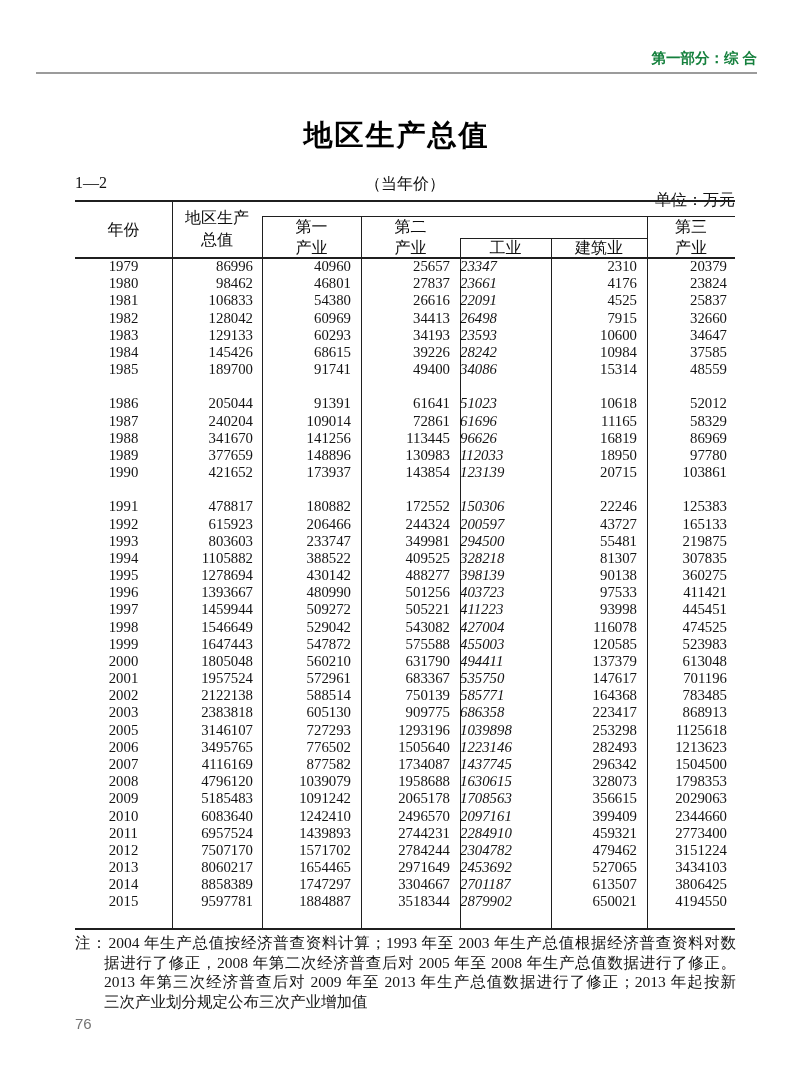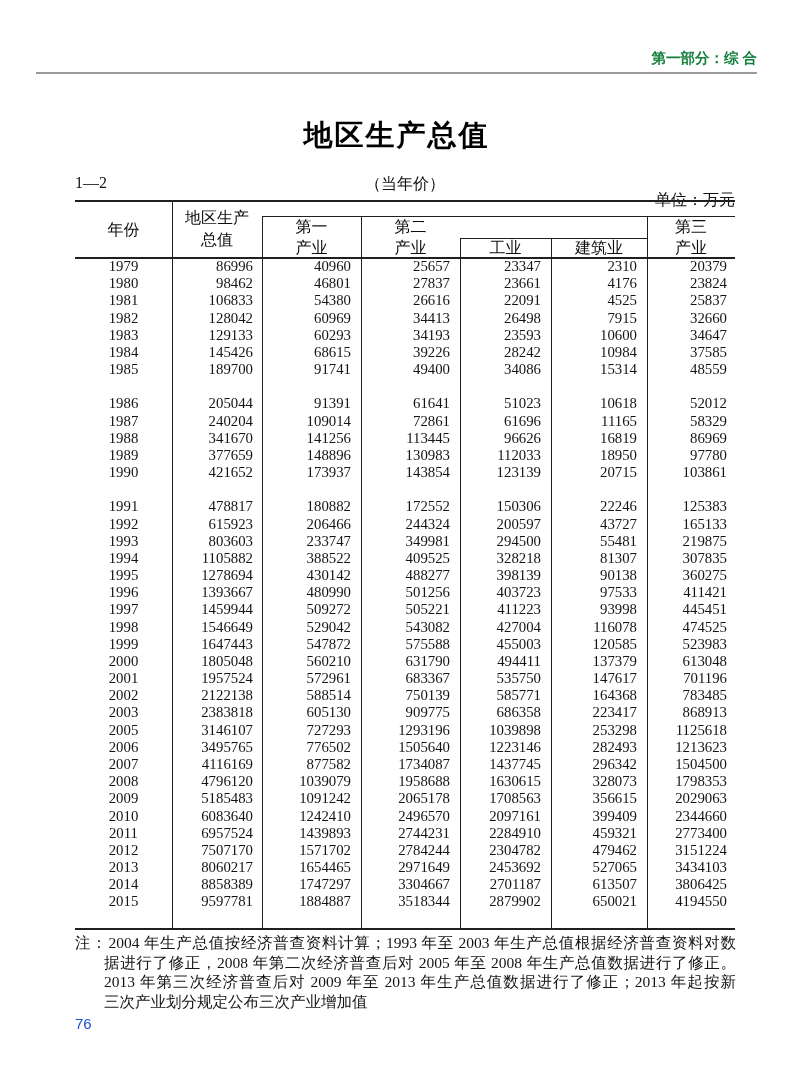--- a/index.html
+++ b/index.html
@@ -56,33 +56,33 @@
   .th-p3a { left: 572px; top: 18px; width: 88px; }
   .th-p3b { left: 572px; top: 39px; width: 88px; }
 
   .tbody { position: absolute; left: 0; top: 58px; width: 660px; }
   .trow { display: flex; height: 17.18px; }
   .tcell { font-size: 14.8px; line-height: 17.18px; white-space: nowrap; color: #141414; }
   .c0 { width: 97px; text-align: center; }
   .c1 { width: 90px; text-align: right; padding-right: 9px; }
   .c2 { width: 99px; text-align: right; padding-right: 10px; }
   .c3 { width: 99px; text-align: right; padding-right: 10px; }
-  .c4 { width: 91px; text-align: right; padding-right: 10px; }
+  .c4 { width: 91px; padding-right: 10px; font-style: italic; }
   .c5 { width: 96px; text-align: right; padding-right: 10px; }
   .c6 { width: 88px; text-align: right; padding-right: 8px; padding-left: 11px; }
 
   
   .notes { position: absolute; left: 75px; top: 933px; width: 661px; font-size: 15.5px; line-height: 19.5px; color: #141414; }
   .note-line { text-align: justify; }
   .note-line.jfull { text-align-last: justify; }
   .note-line.indent { padding-left: 29px; }
   .note-label { margin-right: 1px; }
 
   
-  .page-number { position: absolute; left: 75px; top: 1015px; font-size: 15px; font-family: "Liberation Sans", "DejaVu Sans", sans-serif; color: #1d4ed8; }
+  .page-number { position: absolute; left: 75px; top: 1015px; font-size: 15px; font-family: "Liberation Sans", "DejaVu Sans", sans-serif; color: #737373; }
 </style>
 </head>
 <body>
 
 <div class="page">
 
   <div class="run-header">
     <div class="section-label">第一部分：综 合</div>
     <div class="header-rule"></div>
   </div>

